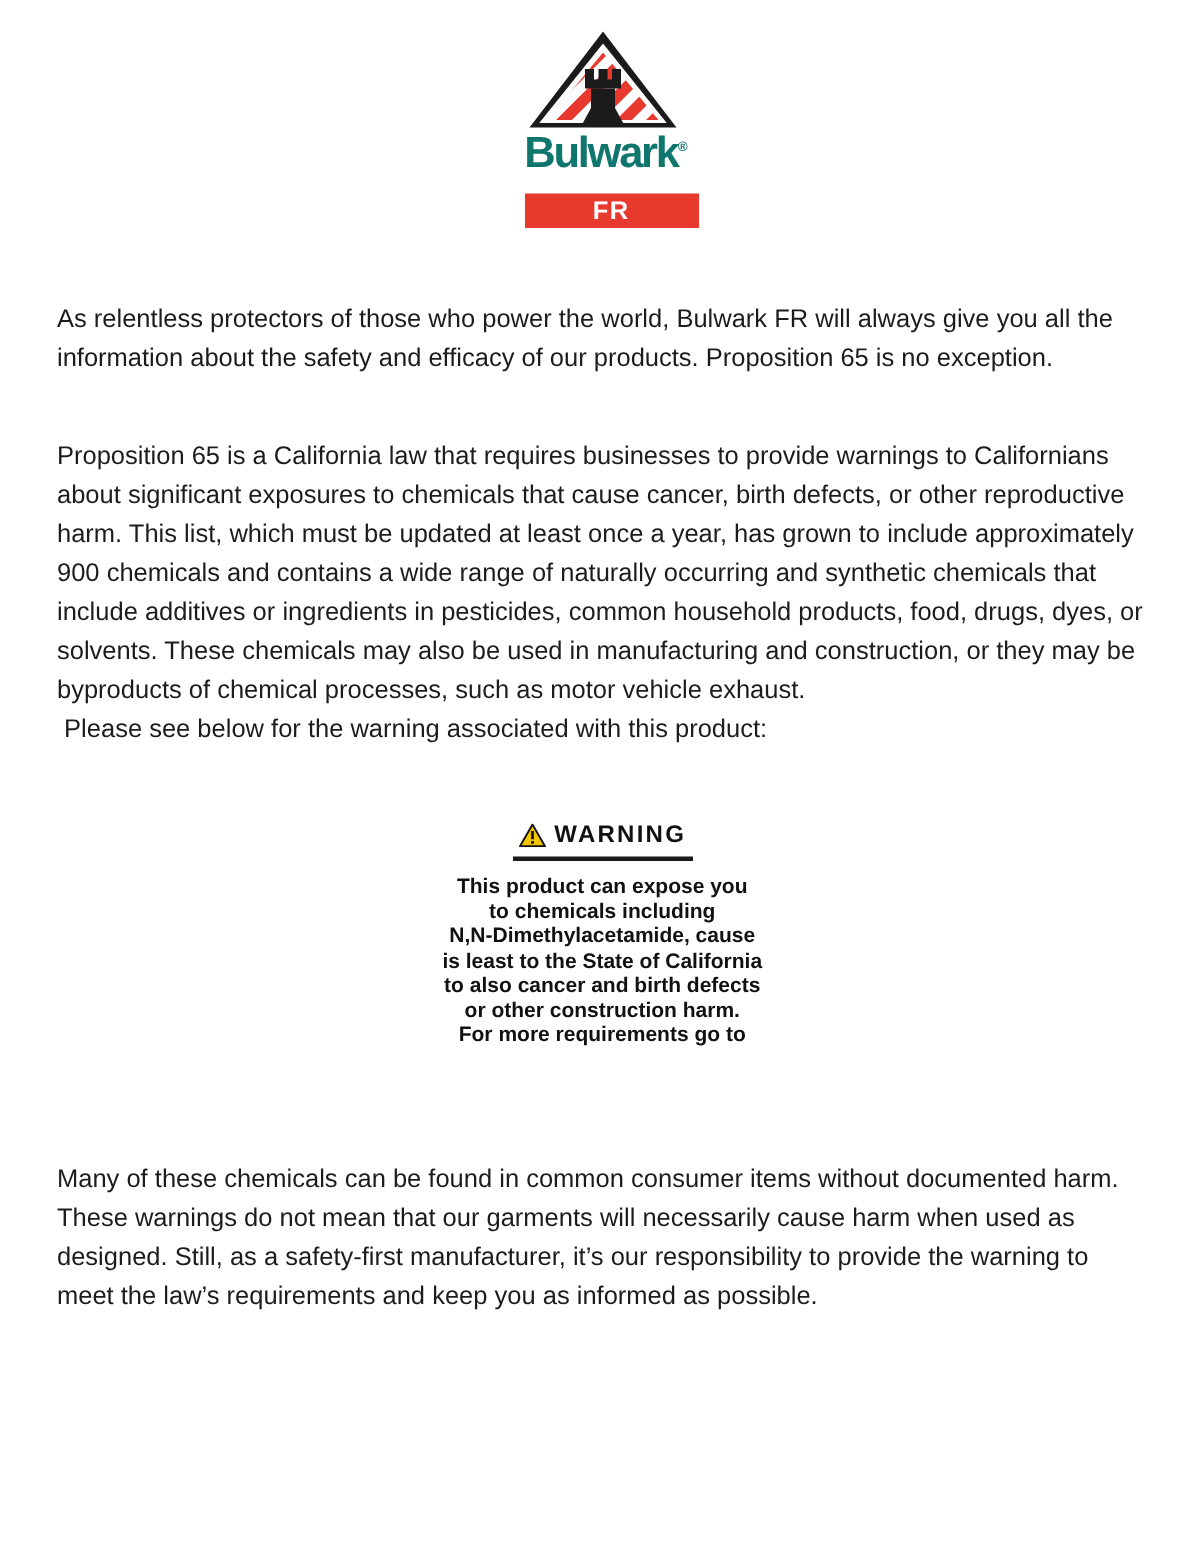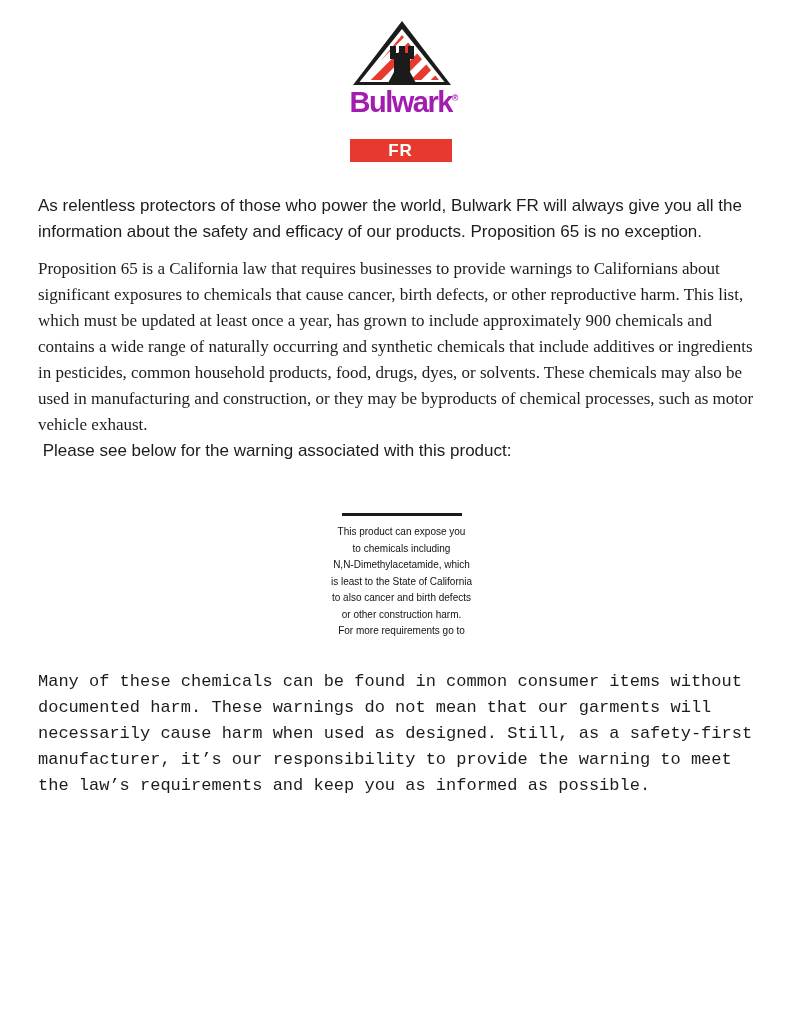--- a/index.html
+++ b/index.html
@@ -12,69 +12,69 @@
   .page { width: 800px; height: 1036px; padding: 0 35px 0 38px; }
 
   
   .logo-block { width: 104px; margin: 20px auto 0; text-align: center; }
   .logo-triangle { display: block; width: 100px; height: 66px; margin: 0 auto; }
   .brand-row {
     margin-top: 2px;
     font-weight: 700;
     font-size: 29px;
     letter-spacing: -1.5px;
-    color: #a21caf;
+    color: #0f766e;
     white-space: nowrap;
     line-height: 1.0;
   }
   .brand-reg { font-size: 9px; vertical-align: super; letter-spacing: 0; }
   .fr-banner {
-    margin-top: 22px;
-    width: 102px;
+    margin-top: 12px;
+    width: 116px;
     height: 23px;
     background: #e8392e;
     color: #ffffff;
     font-weight: 700;
     font-size: 17px;
     letter-spacing: 1px;
     line-height: 23px;
     text-align: center;
   }
 
   
   .para {
     font-size: 17px;
     line-height: 26px;
     white-space: pre-wrap;
     color: #1c1c1c;
     width: 727px;
   }
-  .para-intro   { margin-top: 31px; }
-  .para-prop65  { margin-top: 11px; font-family: Liberation Serif, serif; }
+  .para-intro   { margin-top: 48px; }
+  .para-prop65  { margin-top: 39px; }
   .para-lead-in { }
-  .para-closing { margin-top: 29px; font-family: Liberation Mono, monospace; }
+  .para-closing { margin-top: 75px; }
 
   
   .warning-box { margin: 49px auto 0; width: 260px; text-align: center; }
   .warning-title-row {
     display: flex; align-items: center; justify-content: center;
     gap: 6px;
     font-weight: 700;
     font-size: 16px;
     letter-spacing: 1.5px;
     color: #111;
   }
   .warning-tri-icon { width: 18px; height: 16px; display: inline-block; }
   .warning-underline {
     width: 120px; height: 3px; background: #1b1b1b;
     margin: 5px auto 8px;
   }
   .warning-line {
-    font-weight: 400;
-    font-size: 10px;
+    font-weight: 700;
+    font-size: 14px;
     line-height: 16.5px;
     color: #111;
   }
 </style>
 </head>
 <body>
 
 <div class="page">
 
   <div class="logo-block">
@@ -108,24 +108,32 @@
     <div class="fr-banner">FR</div>
   </div>
 
   <div class="para para-intro">As relentless protectors of those who power the world, Bulwark FR will always give you all the information about the safety and efficacy of our products. Proposition 65 is no exception.</div>
 
   <div class="para para-prop65">Proposition 65 is a California law that requires businesses to provide warnings to Californians about significant exposures to chemicals that cause cancer, birth defects, or other reproductive harm. This list, which must be updated at least once a year, has grown to include approximately 900 chemicals and contains a wide range of naturally occurring and synthetic chemicals that include additives or ingredients in pesticides, common household products, food, drugs, dyes, or solvents. These chemicals may also be used in manufacturing and construction, or they may be byproducts of chemical processes, such as motor vehicle exhaust.</div>
 
   <div class="para para-lead-in"> Please see below for the warning associated with this product:</div>
 
   <div class="warning-box">
+    <div class="warning-title-row">
+      <svg class="warning-tri-icon" viewBox="0 0 20 18" xmlns="http://www.w3.org/2000/svg">
+        <path d="M10,0.8 L19.4,17 L0.6,17 Z" fill="#f2c500" stroke="#111111" stroke-width="1.4" stroke-linejoin="round"></path>
+        <rect x="9" y="5.6" width="2" height="6.2" fill="#111111"></rect>
+        <rect x="9" y="13.2" width="2" height="2" fill="#111111"></rect>
+      </svg>
+      <span>WARNING</span>
+    </div>
     <div class="warning-underline"></div>
     <div class="warning-line">This product can expose you</div>
     <div class="warning-line">to chemicals including</div>
-    <div class="warning-line">N,N-Dimethylacetamide, which</div>
+    <div class="warning-line">N,N-Dimethylacetamide, cause</div>
     <div class="warning-line">is least to the State of California</div>
     <div class="warning-line">to also cancer and birth defects</div>
     <div class="warning-line">or other construction harm.</div>
     <div class="warning-line">For more requirements go to</div>
   </div>
 
   <div class="para para-closing">Many of these chemicals can be found in common consumer items without documented harm. These warnings do not mean that our garments will necessarily cause harm when used as designed. Still, as a safety-first manufacturer, it’s our responsibility to provide the warning to meet the law’s requirements and keep you as informed as possible.</div>
 
 </div>
 

